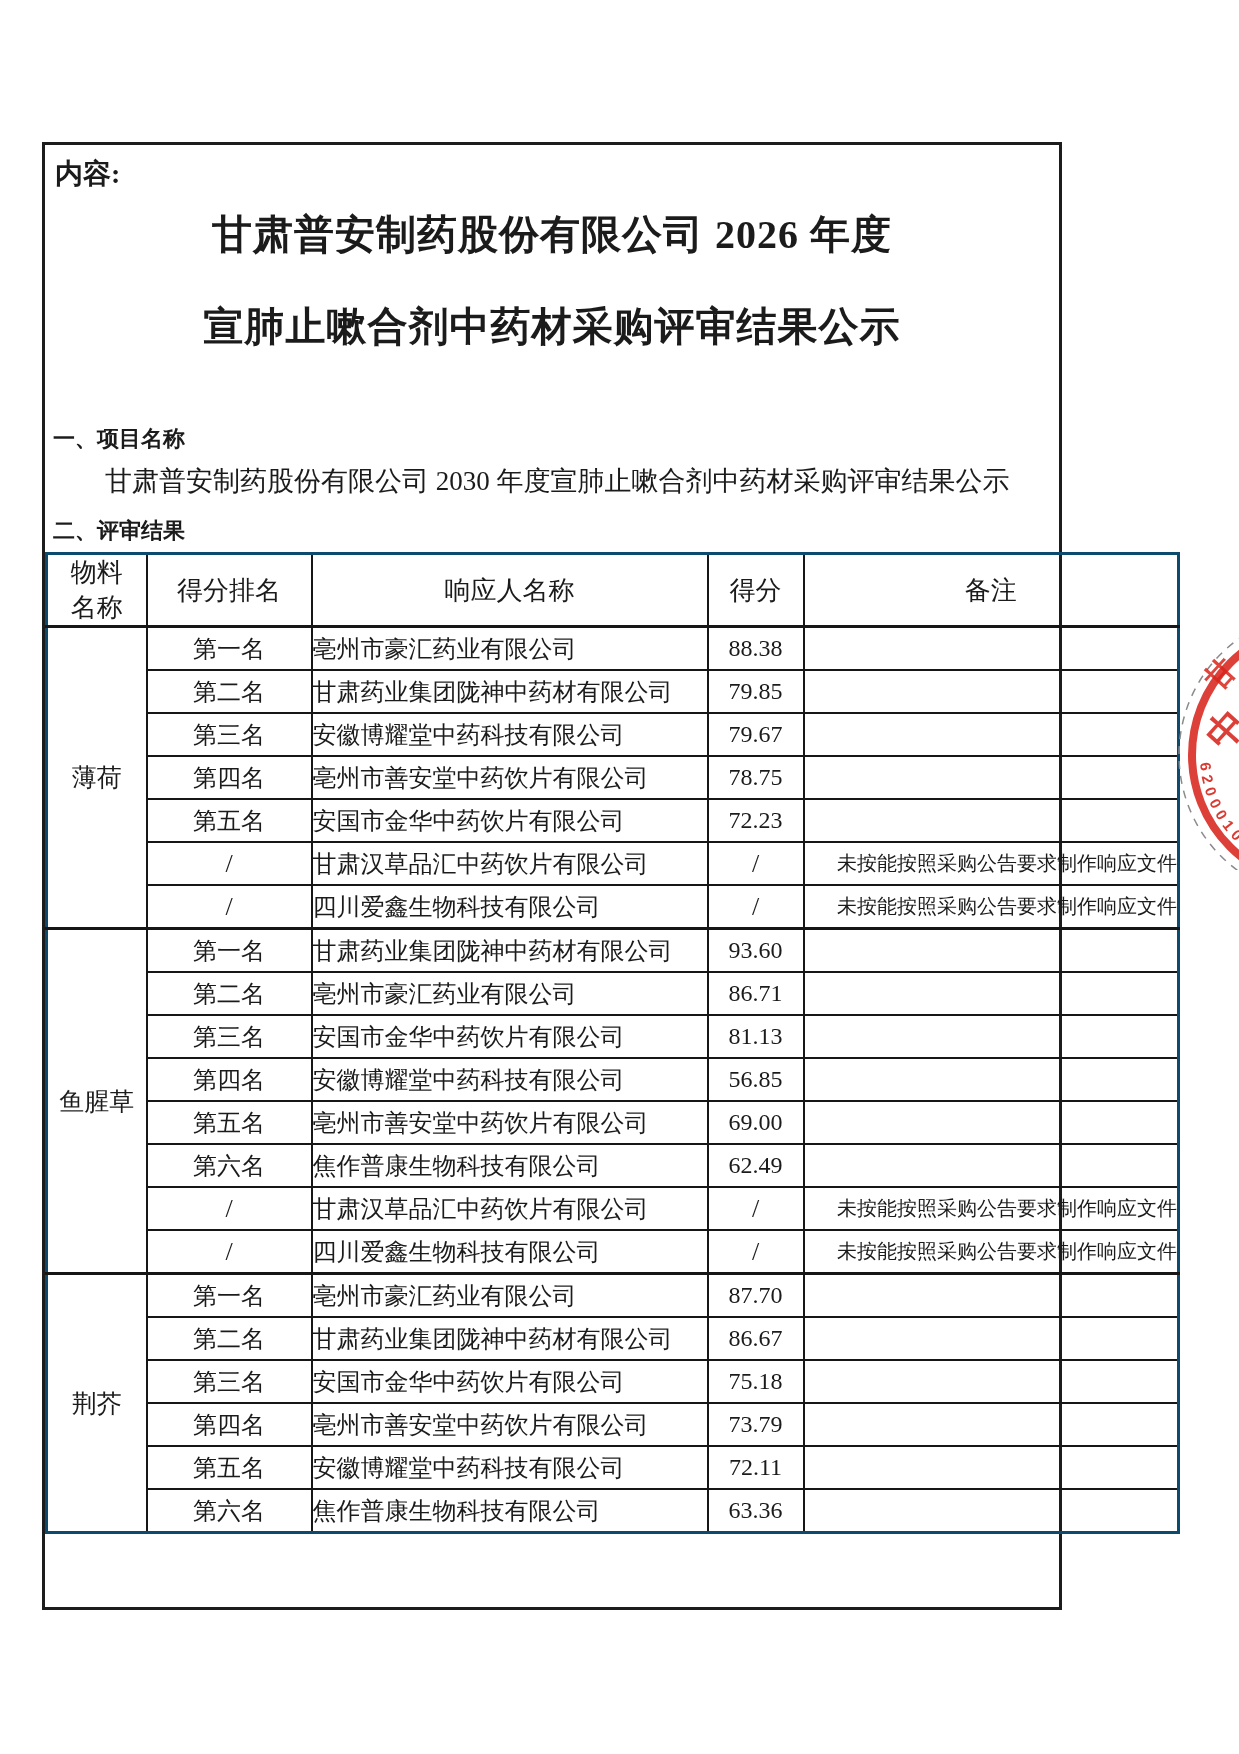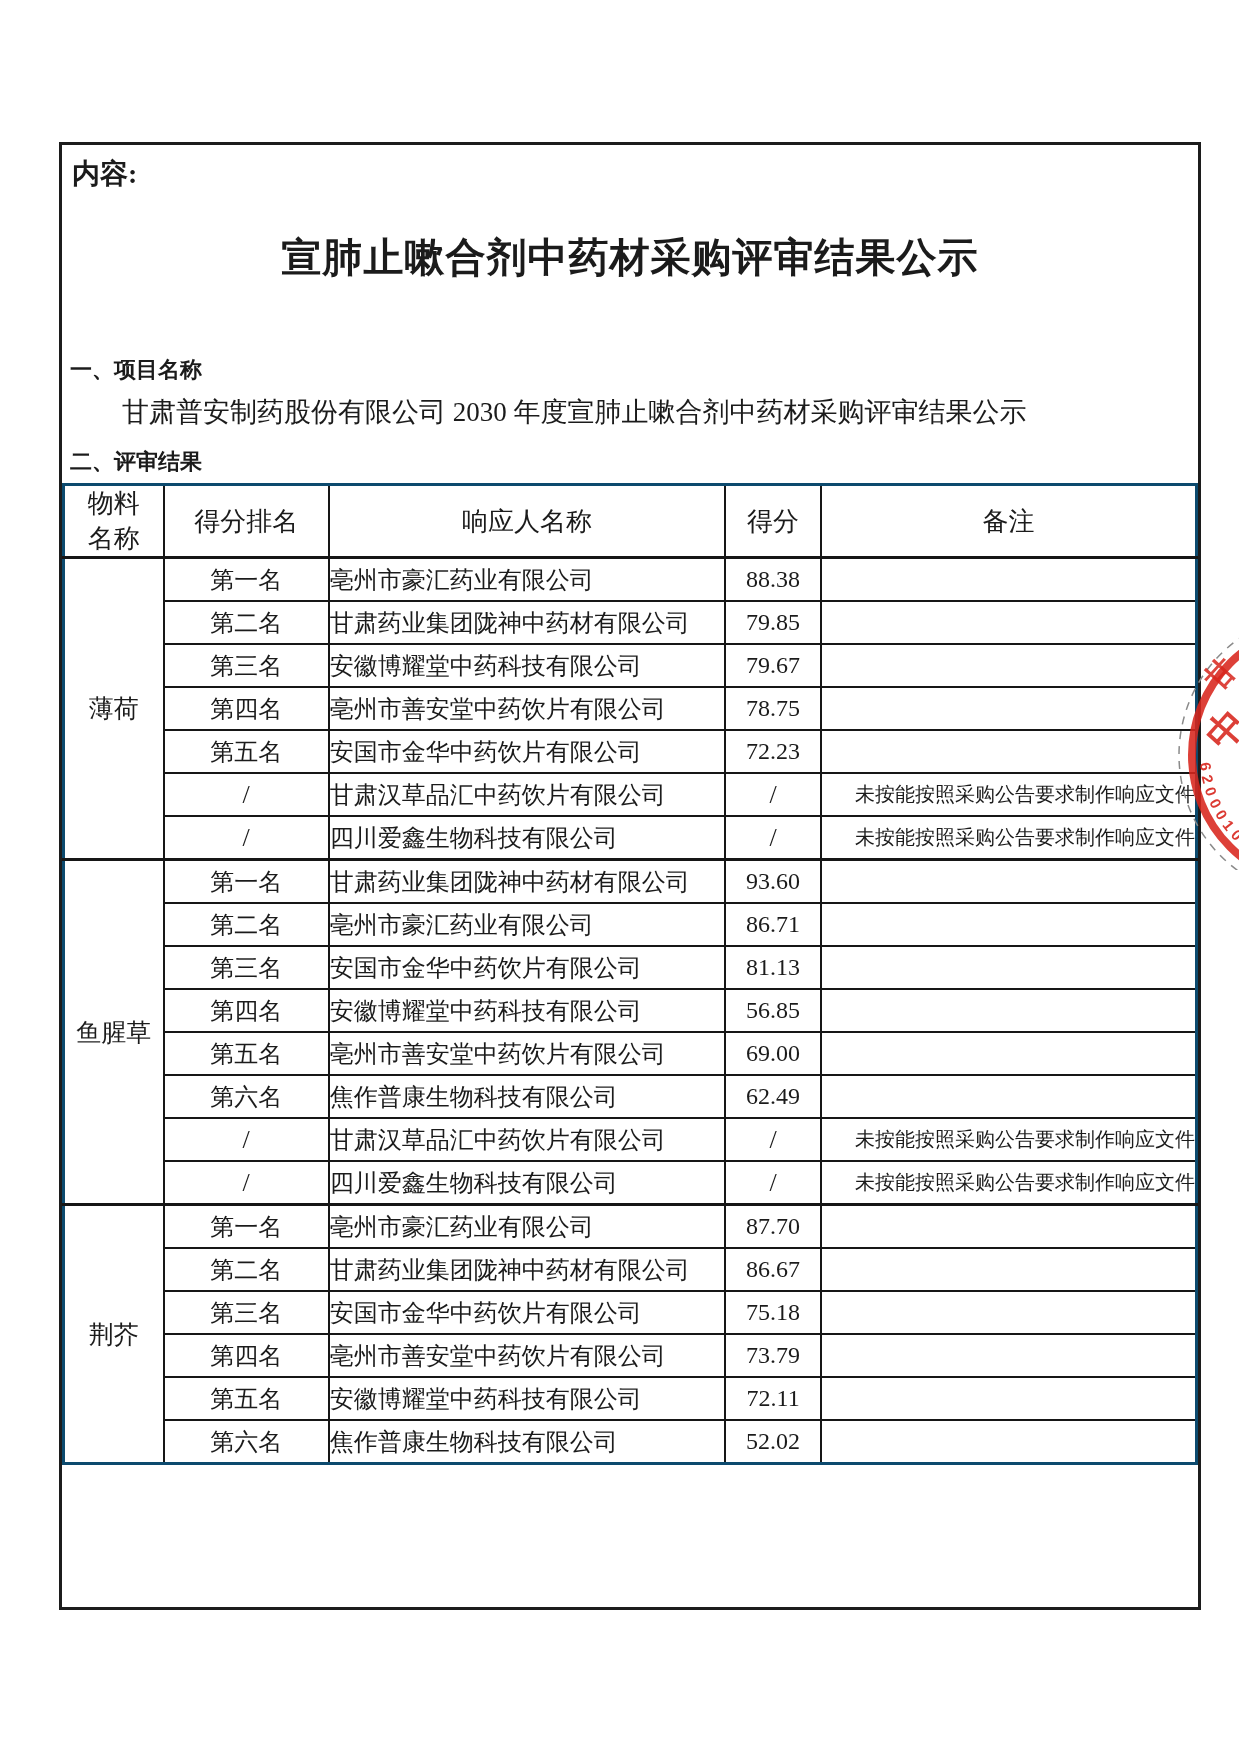--- a/index.html
+++ b/index.html
@@ -2,21 +2,21 @@
 <html><head>
 <meta charset="utf-8">
 <style>
   html,body{margin:0;padding:0;background:#e8e8e8;}
   .page{
     position:relative;width:1239px;height:1754px;background:#ffffff;
     overflow:hidden;color:#1b1b1b;margin:0 auto;
     font-family:"Liberation Serif","DejaVu Serif",serif;
   }
   .content-box{
-    position:absolute;left:59px;top:142px;width:1142px;height:1468px;
+    position:absolute;left:42px;top:142px;width:1020px;height:1468px;
     border:3px solid #1c1c1c;box-sizing:border-box;background:#fff;
   }
   .content-label{
     margin:10px 0 0 10px;font-size:28px;font-weight:600;line-height:38px;
   }
   .doc-title{
     text-align:center;font-weight:bold;font-size:40px;line-height:54px;letter-spacing:1px;
   }
   .t1{margin-top:15px;}
   .t2{margin-top:38px;}
@@ -52,20 +52,21 @@
   .stamp-svg{position:absolute;left:1163px;top:630px;}
 </style>
 </head>
 <body>
 
 <div class="page">
   <div class="content-box">
 
     <div class="content-label">内容:</div>
 
+    <div class="doc-title t1">甘肃普安制药股份有限公司 2026 年度</div>
     <div class="doc-title t2">宣肺止嗽合剂中药材采购评审结果公示</div>
 
     <div class="sec-heading s1h">一、项目名称</div>
     <div class="para p1">甘肃普安制药股份有限公司 2030 年度宣肺止嗽合剂中药材采购评审结果公示</div>
 
     <div class="sec-heading s2h">二、评审结果</div>
 
     <table class="results">
       <colgroup>
         <col style="width:100px">
@@ -207,21 +208,21 @@
       </tr>
       <tr>
         <td class="rank">第五名</td>
         <td class="name">安徽博耀堂中药科技有限公司</td>
         <td class="score">72.11</td>
         <td class="remark"></td>
       </tr>
       <tr>
         <td class="rank">第六名</td>
         <td class="name">焦作普康生物科技有限公司</td>
-        <td class="score">52.02</td>
+        <td class="score">63.36</td>
         <td class="remark"></td>
       </tr>
     </tbody>
       </table>
   </div>
 
   <svg class="stamp-svg" width="240" height="240" viewBox="0 0 240 240" aria-hidden="true">
     <defs>
       <path id="seal-arc" d="M 37 129 A 122 122 0 0 0 98 231" fill="none"></path>
     </defs>

